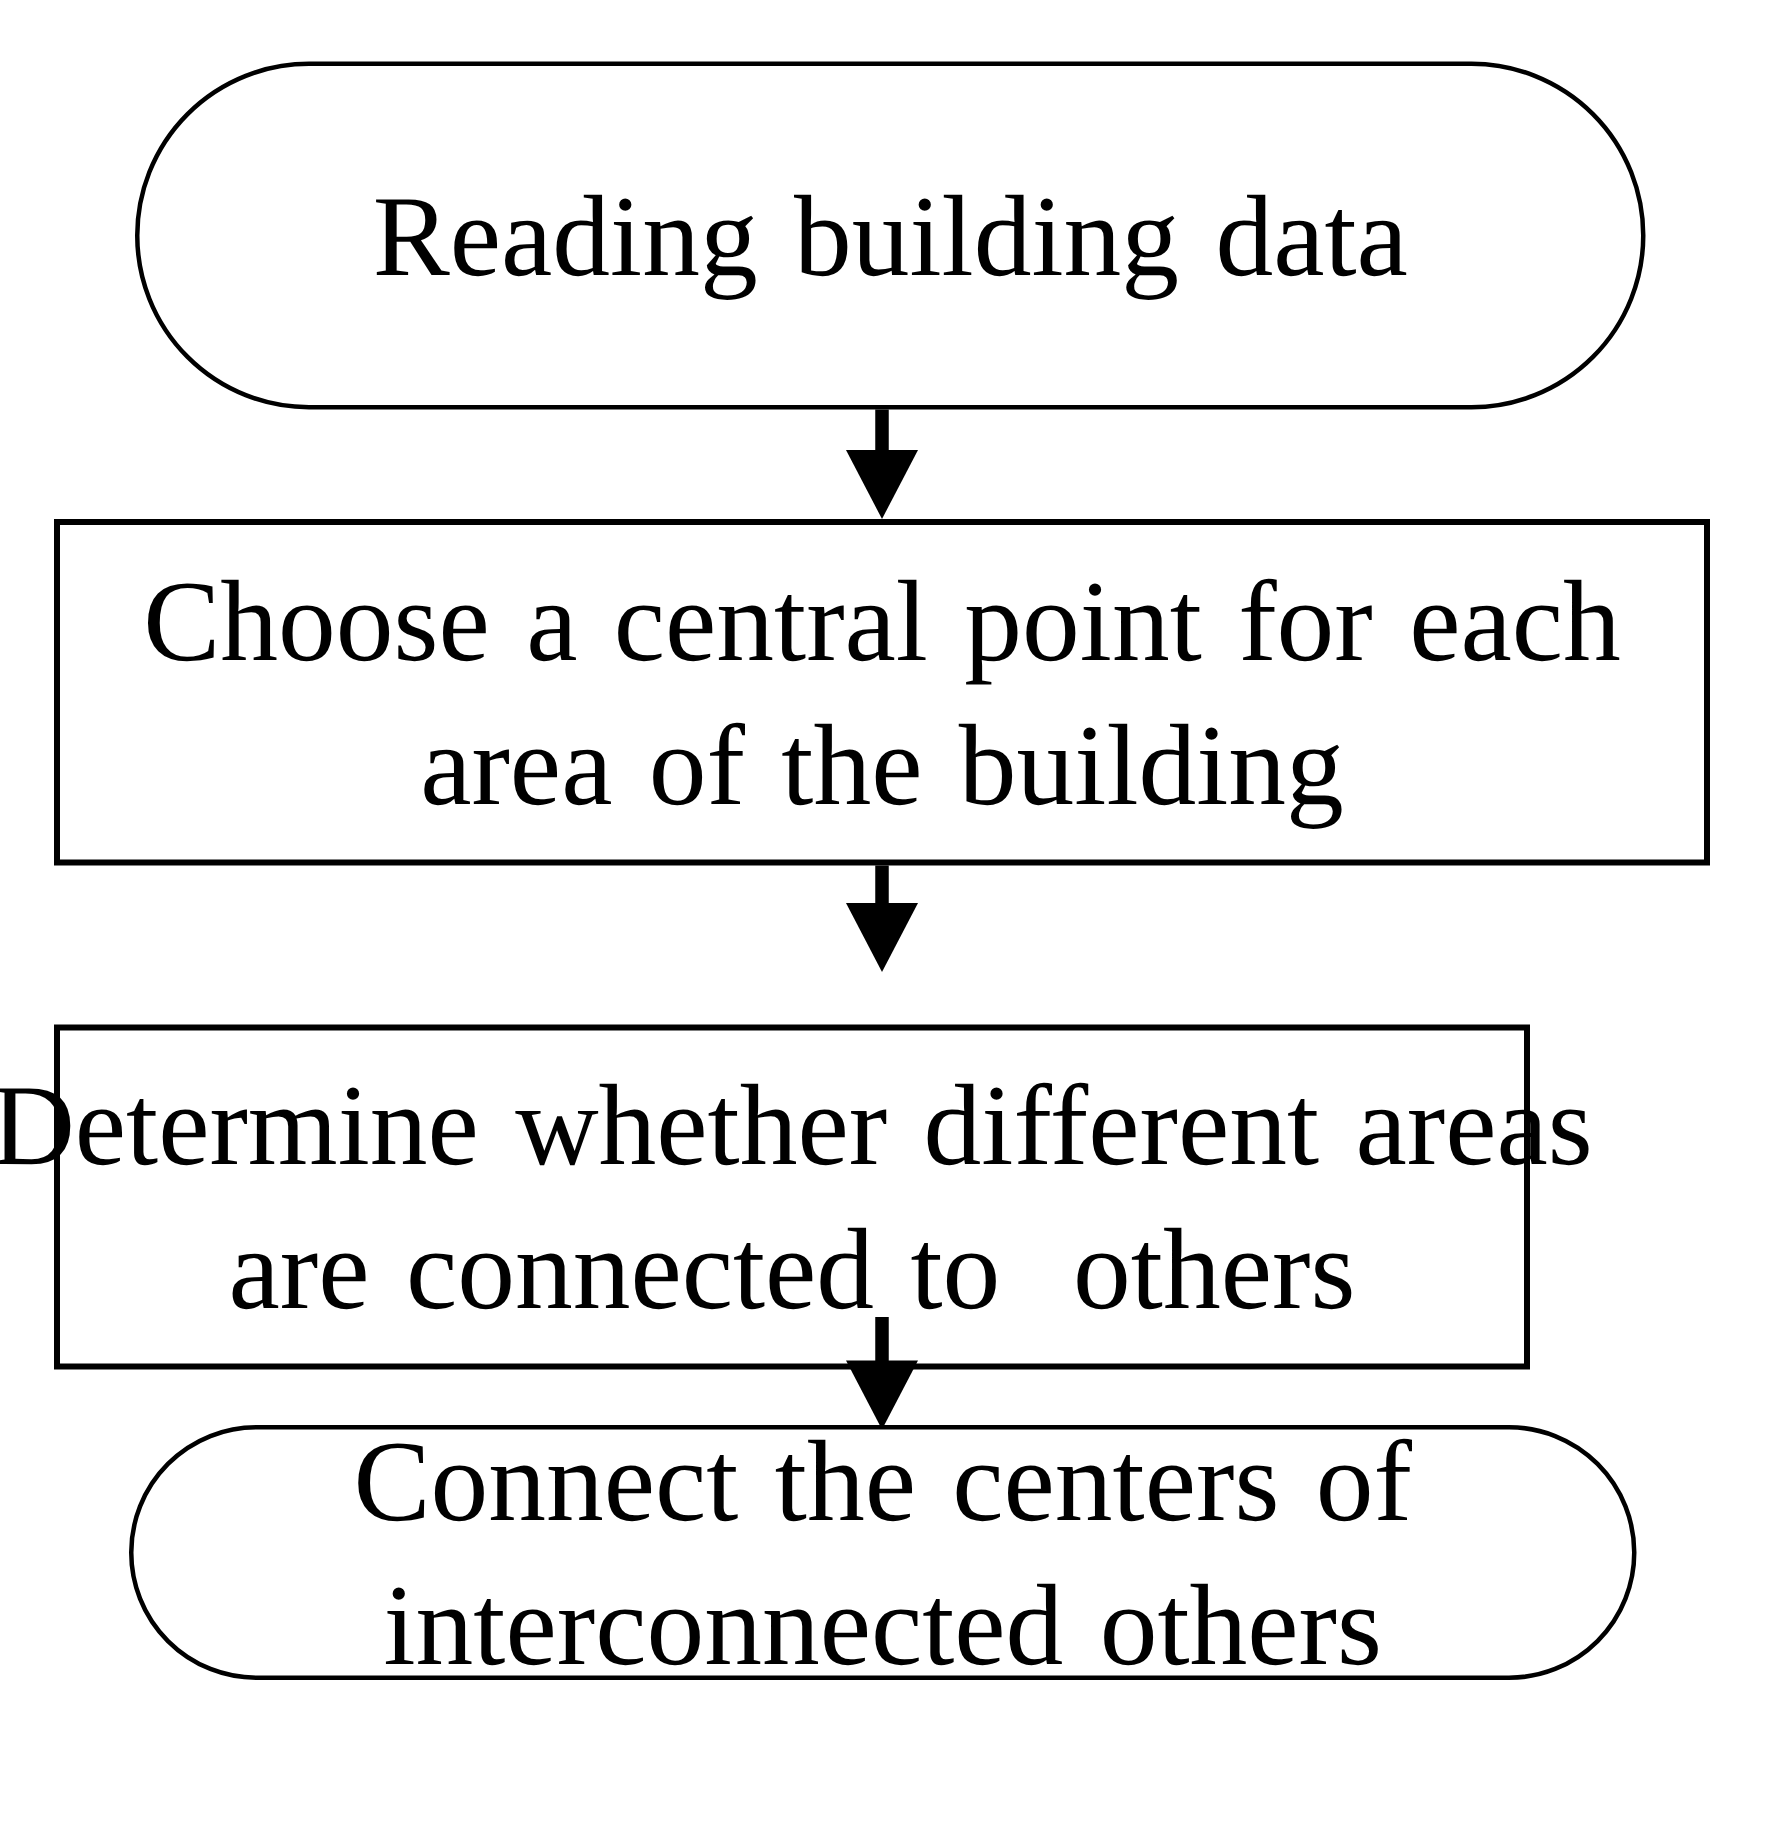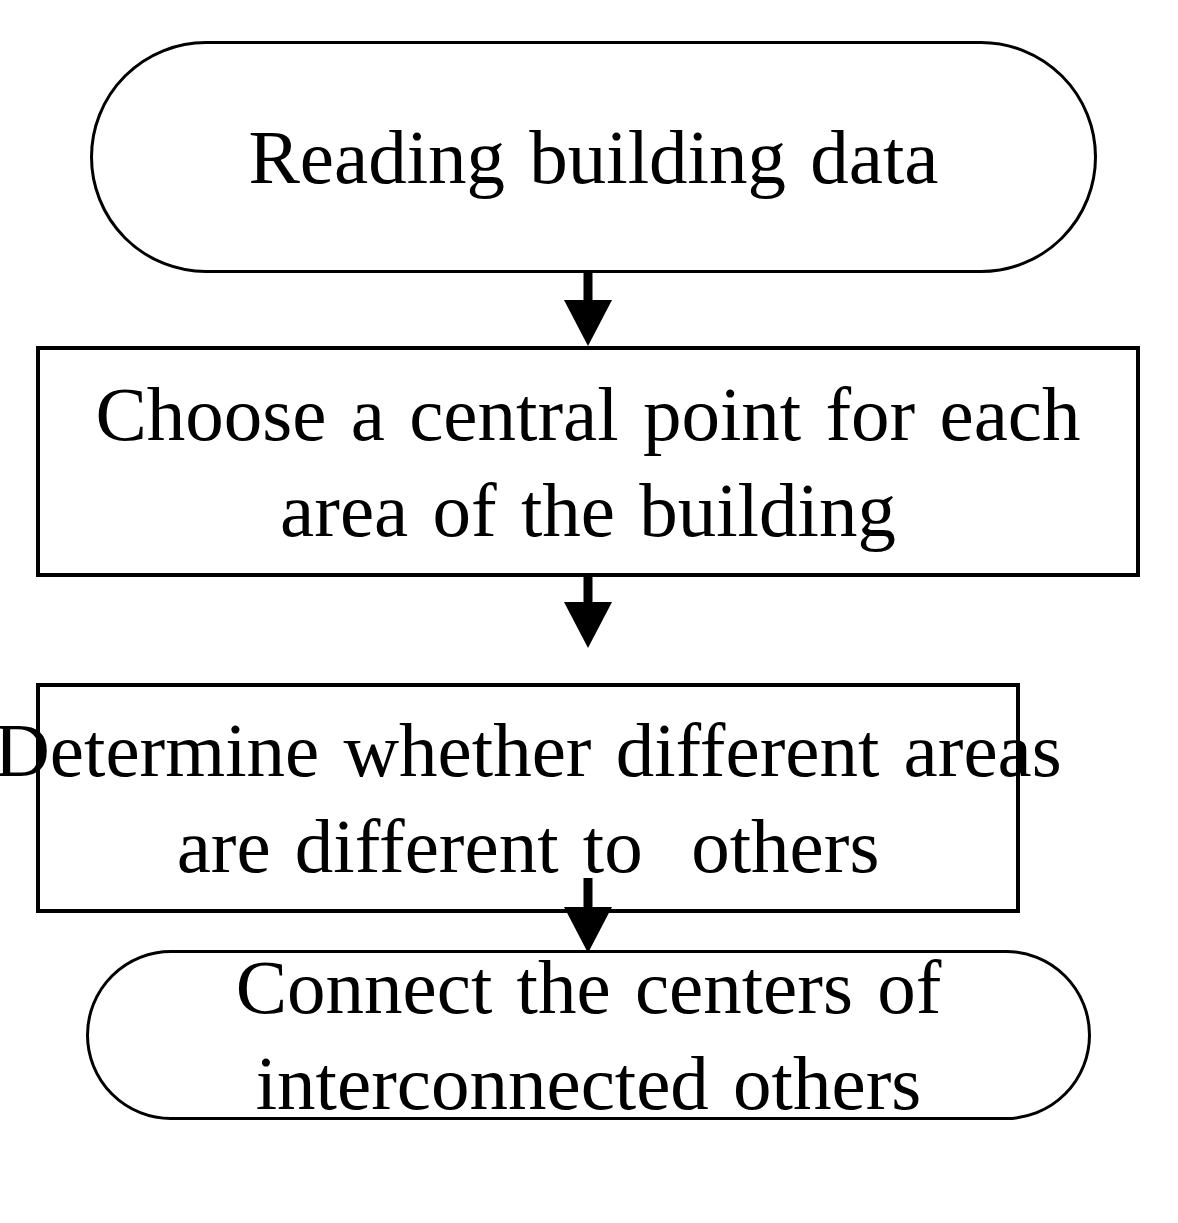--- a/index.html
+++ b/index.html
@@ -74,21 +74,21 @@
     <div class="line">area of the building</div>
   </div>
 
   <svg class="arrow" id="arrow-1" viewBox="0 0 60 71" aria-hidden="true">
     <rect x="25.5" y="-4" width="9" height="35" rx="4" fill="currentColor"></rect>
     <polygon points="6,25 54,25 30,71" fill="currentColor"></polygon>
   </svg>
 
   <div class="node process" id="node-2">
     <div class="line">Determine whether different areas</div>
-    <div class="line">are different to  others</div>
+    <div class="line">are connected to  others</div>
   </div>
 
   <svg class="arrow" id="arrow-2" viewBox="0 0 60 75" aria-hidden="true">
     <rect x="25.5" y="-4" width="9" height="39" rx="4" fill="currentColor"></rect>
     <polygon points="6,29 54,29 30,75" fill="currentColor"></polygon>
   </svg>
 
   <div class="node terminator" id="node-3">
     <div class="line">Connect the centers of</div>
     <div class="line">interconnected others</div>

